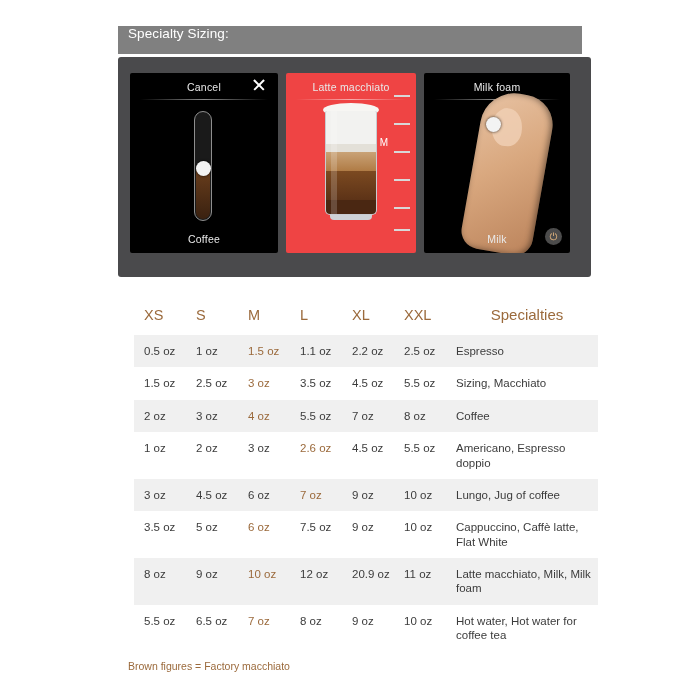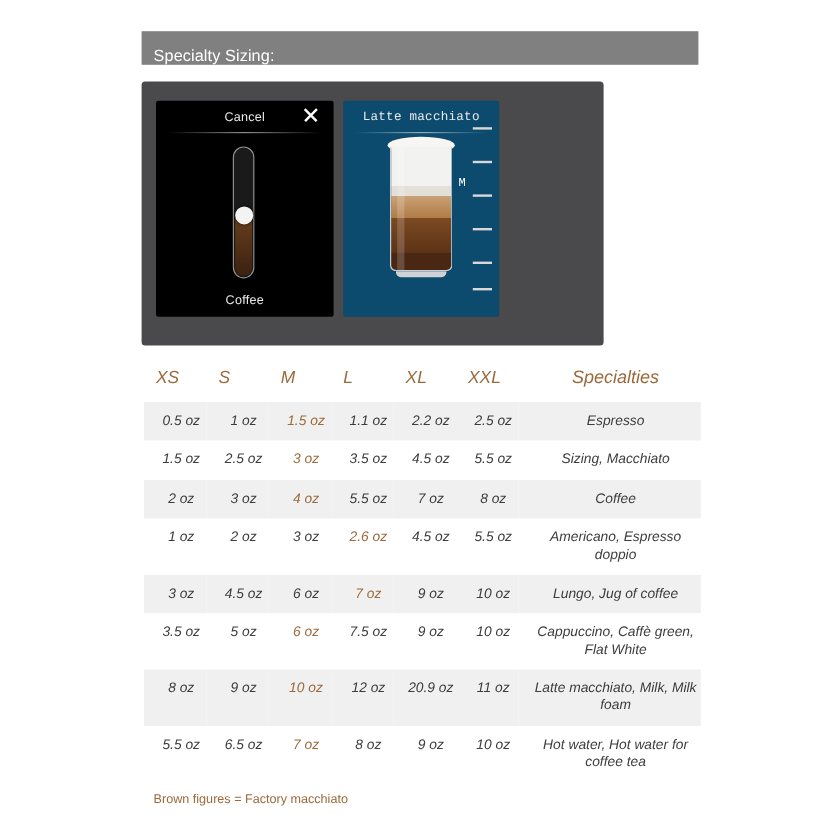--- a/index.html
+++ b/index.html
@@ -15,54 +15,54 @@
     overflow: hidden;
   }
 
   
   .header-bar {
     position: absolute;
     left: 118px; top: 26px;
     width: 464px; height: 28px;
     background: #808080;
     display: flex;
-    align-items: flex-end;
+    align-items: flex-start;
     padding-left: 10px;
   }
   .header-bar .title {
     color: #ffffff;
     font-size: 13.5px;
     letter-spacing: 0.1px;
   }
 
   
   .machine-panel {
     position: absolute;
-    left: 118px; top: 68px;
-    width: 385px; height: 220px;
+    left: 118px; top: 57px;
+    width: 473px; height: 220px;
     background: #4a4a4c;
     border-radius: 3px;
     overflow: hidden;
   }
   .machine-inner {
     position: absolute;
     left: 12px; top: 16px;
     width: 440px; height: 188px;
     display: flex;
     gap: 8px;
   }
 
   .screen {
     position: relative;
     background: #000000;
     border-radius: 2px;
     overflow: hidden;
   }
   .screen-left   { width: 148px; height: 180px; }
-  .screen-center { width: 130px; height: 180px; background:#0c4a6e;font-family:Liberation Mono, monospace; }
+  .screen-center { width: 130px; height: 180px; background:#ef4444; }
   .screen-right  { width: 146px; height: 180px; }
 
   .screen-label {
     position: absolute;
     left: 0; right: 0;
     text-align: center;
     color: #e9e9e9;
     font-size: 10.5px;
     letter-spacing: .2px;
   }
@@ -194,23 +194,22 @@
     background: #4c4c4c;
     color: #e8b87f;
     font-size: 10px;
     line-height: 17px;
     text-align: center;
   }
 
   
   .table-wrap {
     position: absolute;
-    left: 120px; top: 300px;
+    left: 134px; top: 300px;
     width: 464px;
-    font-style: italic;
   }
   table {
     border-collapse: collapse;
     width: 464px;
     table-layout: fixed;
   }
   thead th {
     font-size: 14.5px;
     font-weight: normal;
     color: #9b6a3c;
@@ -218,21 +217,20 @@
     padding: 6px 0 12px 10px;
     vertical-align: bottom;
   }
   thead th.spec { font-size: 15px; text-align: center; }
   tbody td {
     font-size: 11.5px;
     color: #3c3c3c;
     padding: 9px 0 9px 10px;
     vertical-align: top;
     line-height: 1.25;
-    text-align: center;
   }
   tbody tr.alt td { background: #f0f0f0; }
   td.factory { color: #9b6a3c; }
   .col-size { width: 52px; }
   .col-spec { width: 152px; }
 
   .footnote {
     position: absolute;
     left: 128px; top: 660px;
     font-size: 10.5px;
@@ -274,20 +272,33 @@
         <div class="scale-ticks">
           <i style="top:0px;"></i>
             <i style="top:28px;"></i>
             <i style="top:56px;"></i>
           <i style="top:84px;"></i>
             <i style="top:112px;"></i>
             <i style="top:134px;"></i>
         </div>
       </div>
 
+      <div class="screen screen-right">
+        <div class="screen-label top">Milk foam</div>
+        <div class="hairline" style="top:26px;"></div>
+        <div class="slider-track" style="left:60px; top:38px; width:18px; height:110px;">
+          <div class="slider-fill" style="height:62px; background:linear-gradient(to bottom,#d8d8d8,#9d9d9d);"></div>
+        </div>
+        <div class="finger">
+          <div class="fingernail"></div>
+        </div>
+        <div class="slider-knob" style="left:61.5px; top:44px;"></div>
+        <div class="screen-label bottom">Milk</div>
+        <div class="power-badge">⏻</div>
+      </div>
 
     </div>
   </div>
 
   <div class="table-wrap">
     <table>
       <colgroup>
         <col class="col-size">
           <col class="col-size">
           <col class="col-size">
@@ -353,21 +364,21 @@
             <td>10 oz</td>
             <td>Lungo, Jug of coffee</td>
           </tr>
           <tr>
             <td>3.5 oz</td>
             <td>5 oz</td>
             <td class="factory">6 oz</td>
             <td>7.5 oz</td>
             <td>9 oz</td>
             <td>10 oz</td>
-            <td>Cappuccino, Caffè green, Flat White</td>
+            <td>Cappuccino, Caffè latte, Flat White</td>
           </tr>
           <tr class="alt">
             <td>8 oz</td>
             <td>9 oz</td>
             <td class="factory">10 oz</td>
             <td>12 oz</td>
             <td>20.9 oz</td>
             <td>11 oz</td>
             <td>Latte macchiato, Milk, Milk foam</td>
           </tr>

